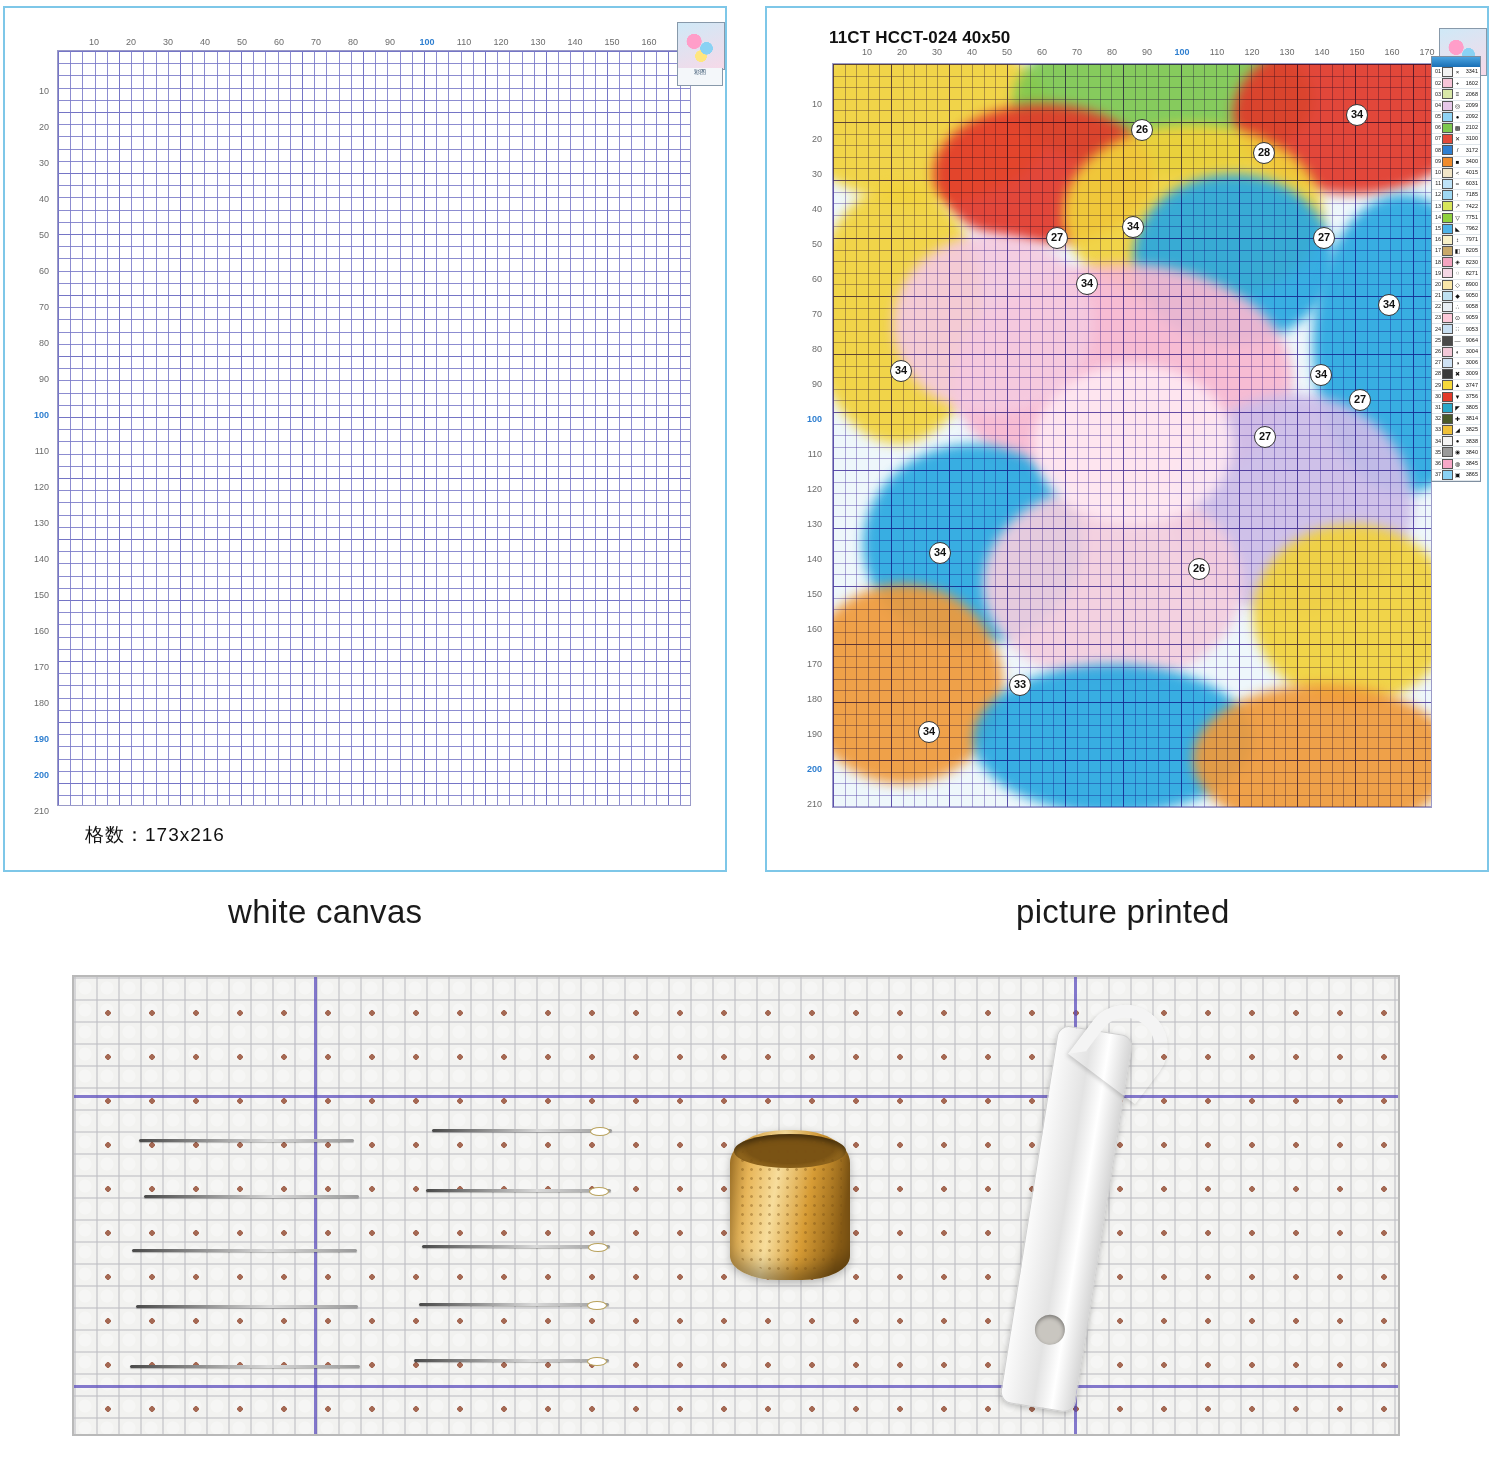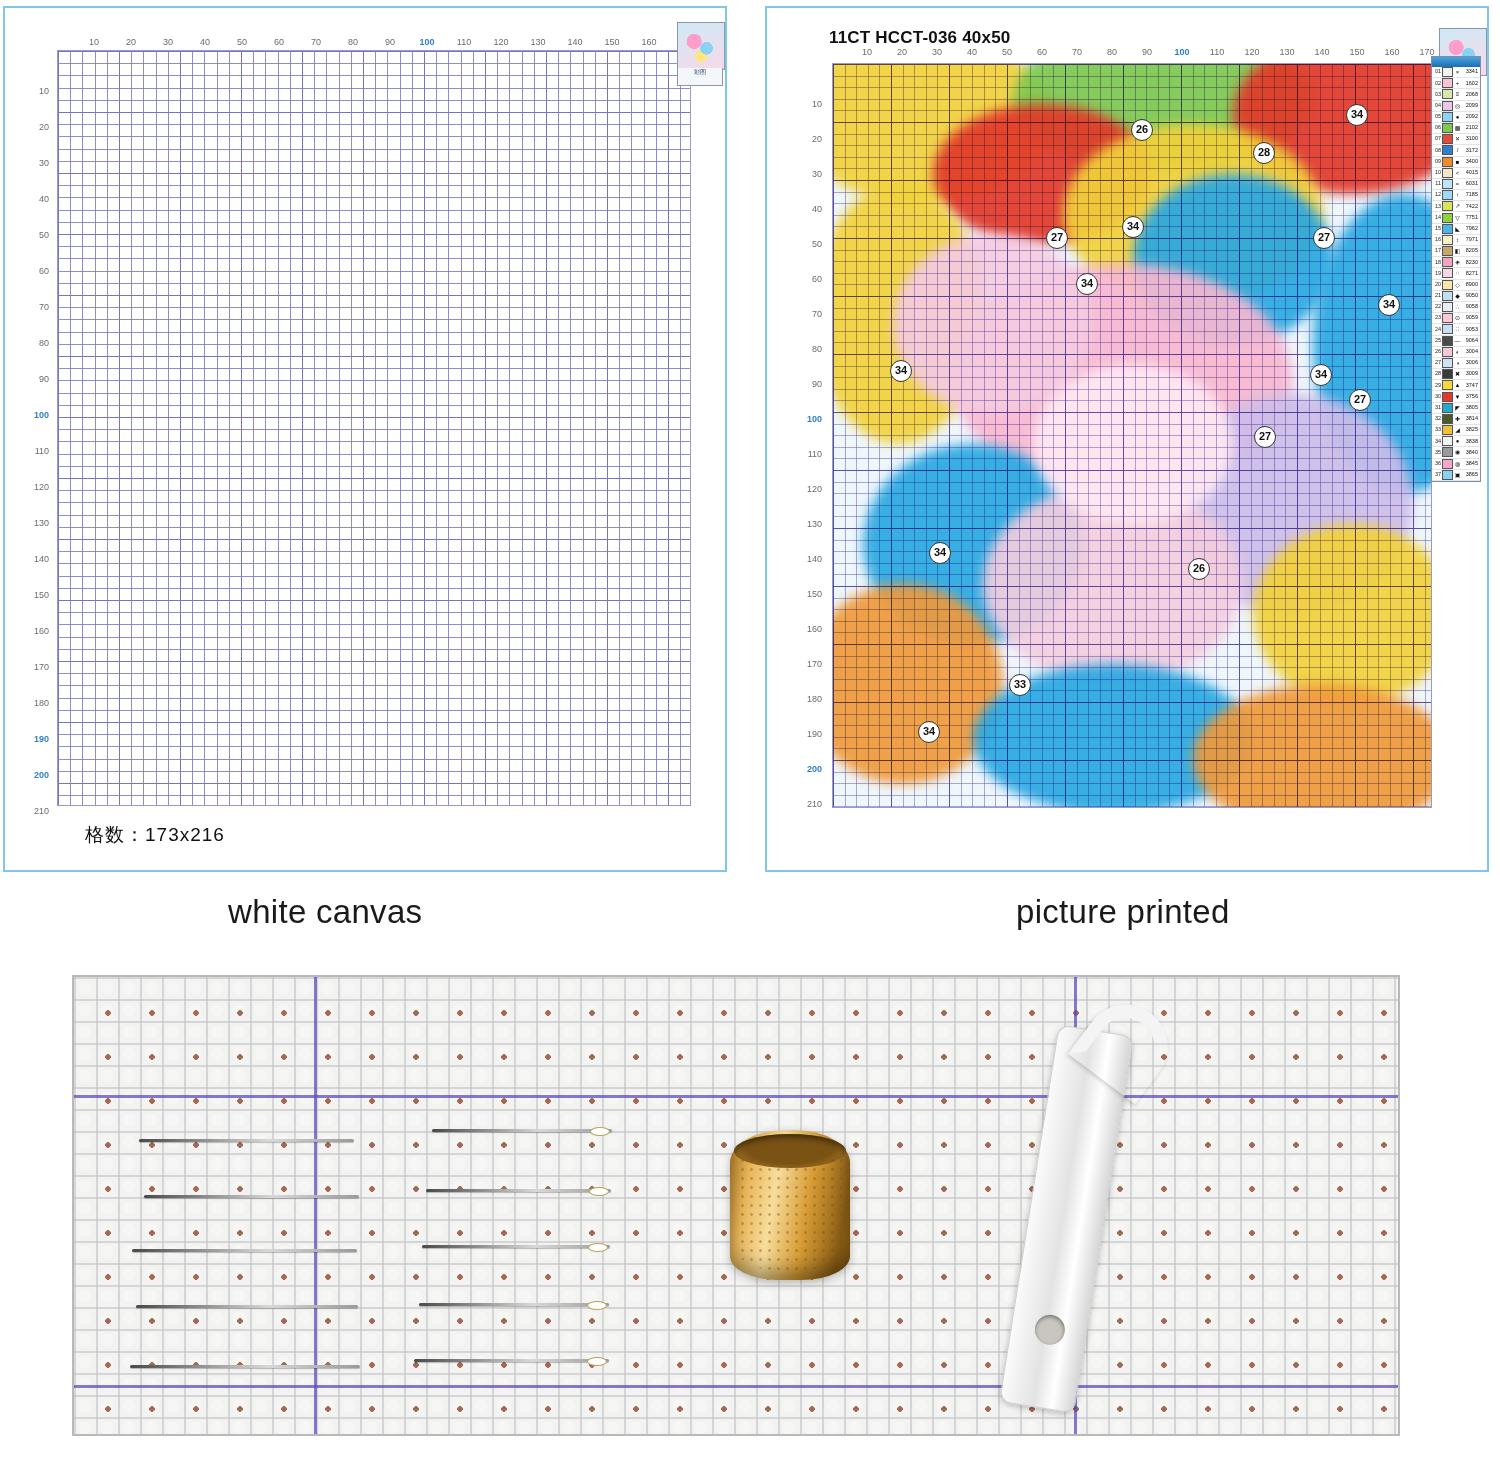--- a/index.html
+++ b/index.html
@@ -350,21 +350,21 @@
 
     <div class="thumb" style="left:672px; top:14px;"></div>
     <div class="thumb-label" style="left:672px; top:60px;">彩图</div>
 
     <div class="counts">
       <span>格数：</span><span>173x216</span>
     </div>
   </div>
 
   <div class="panel right">
-    <div class="panel-title">11CT  HCCT-036  40x50</div>
+    <div class="panel-title">11CT  HCCT-024  40x50</div>
 
     <div class="ruler-h" style="left:65px; top:40px; width:600px; height:10px;">
       <span style="left:35px;">10</span>
         <span style="left:70px;">20</span>
         <span style="left:105px;">30</span>
       <span style="left:140px;">40</span>
         <span style="left:175px;">50</span>
         <span style="left:210px;">60</span>
       <span style="left:245px;">70</span>
         <span style="left:280px;">80</span>

